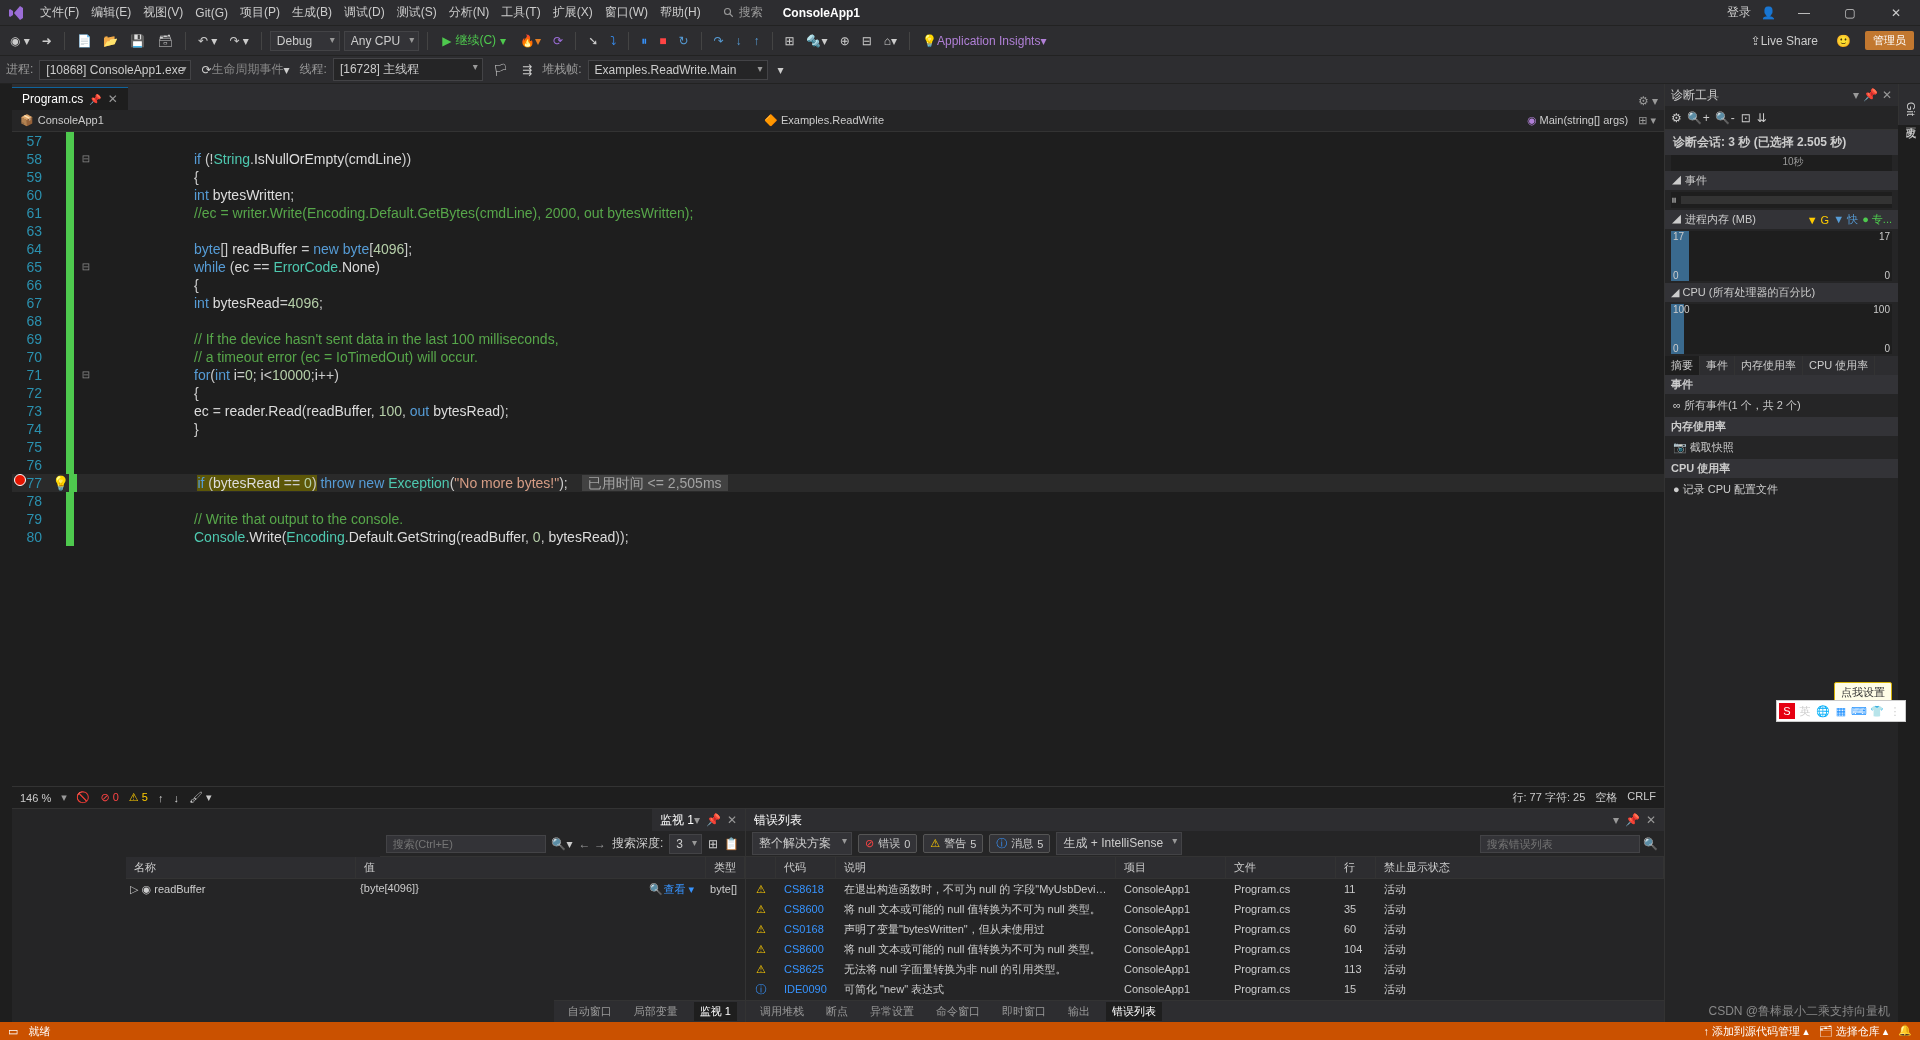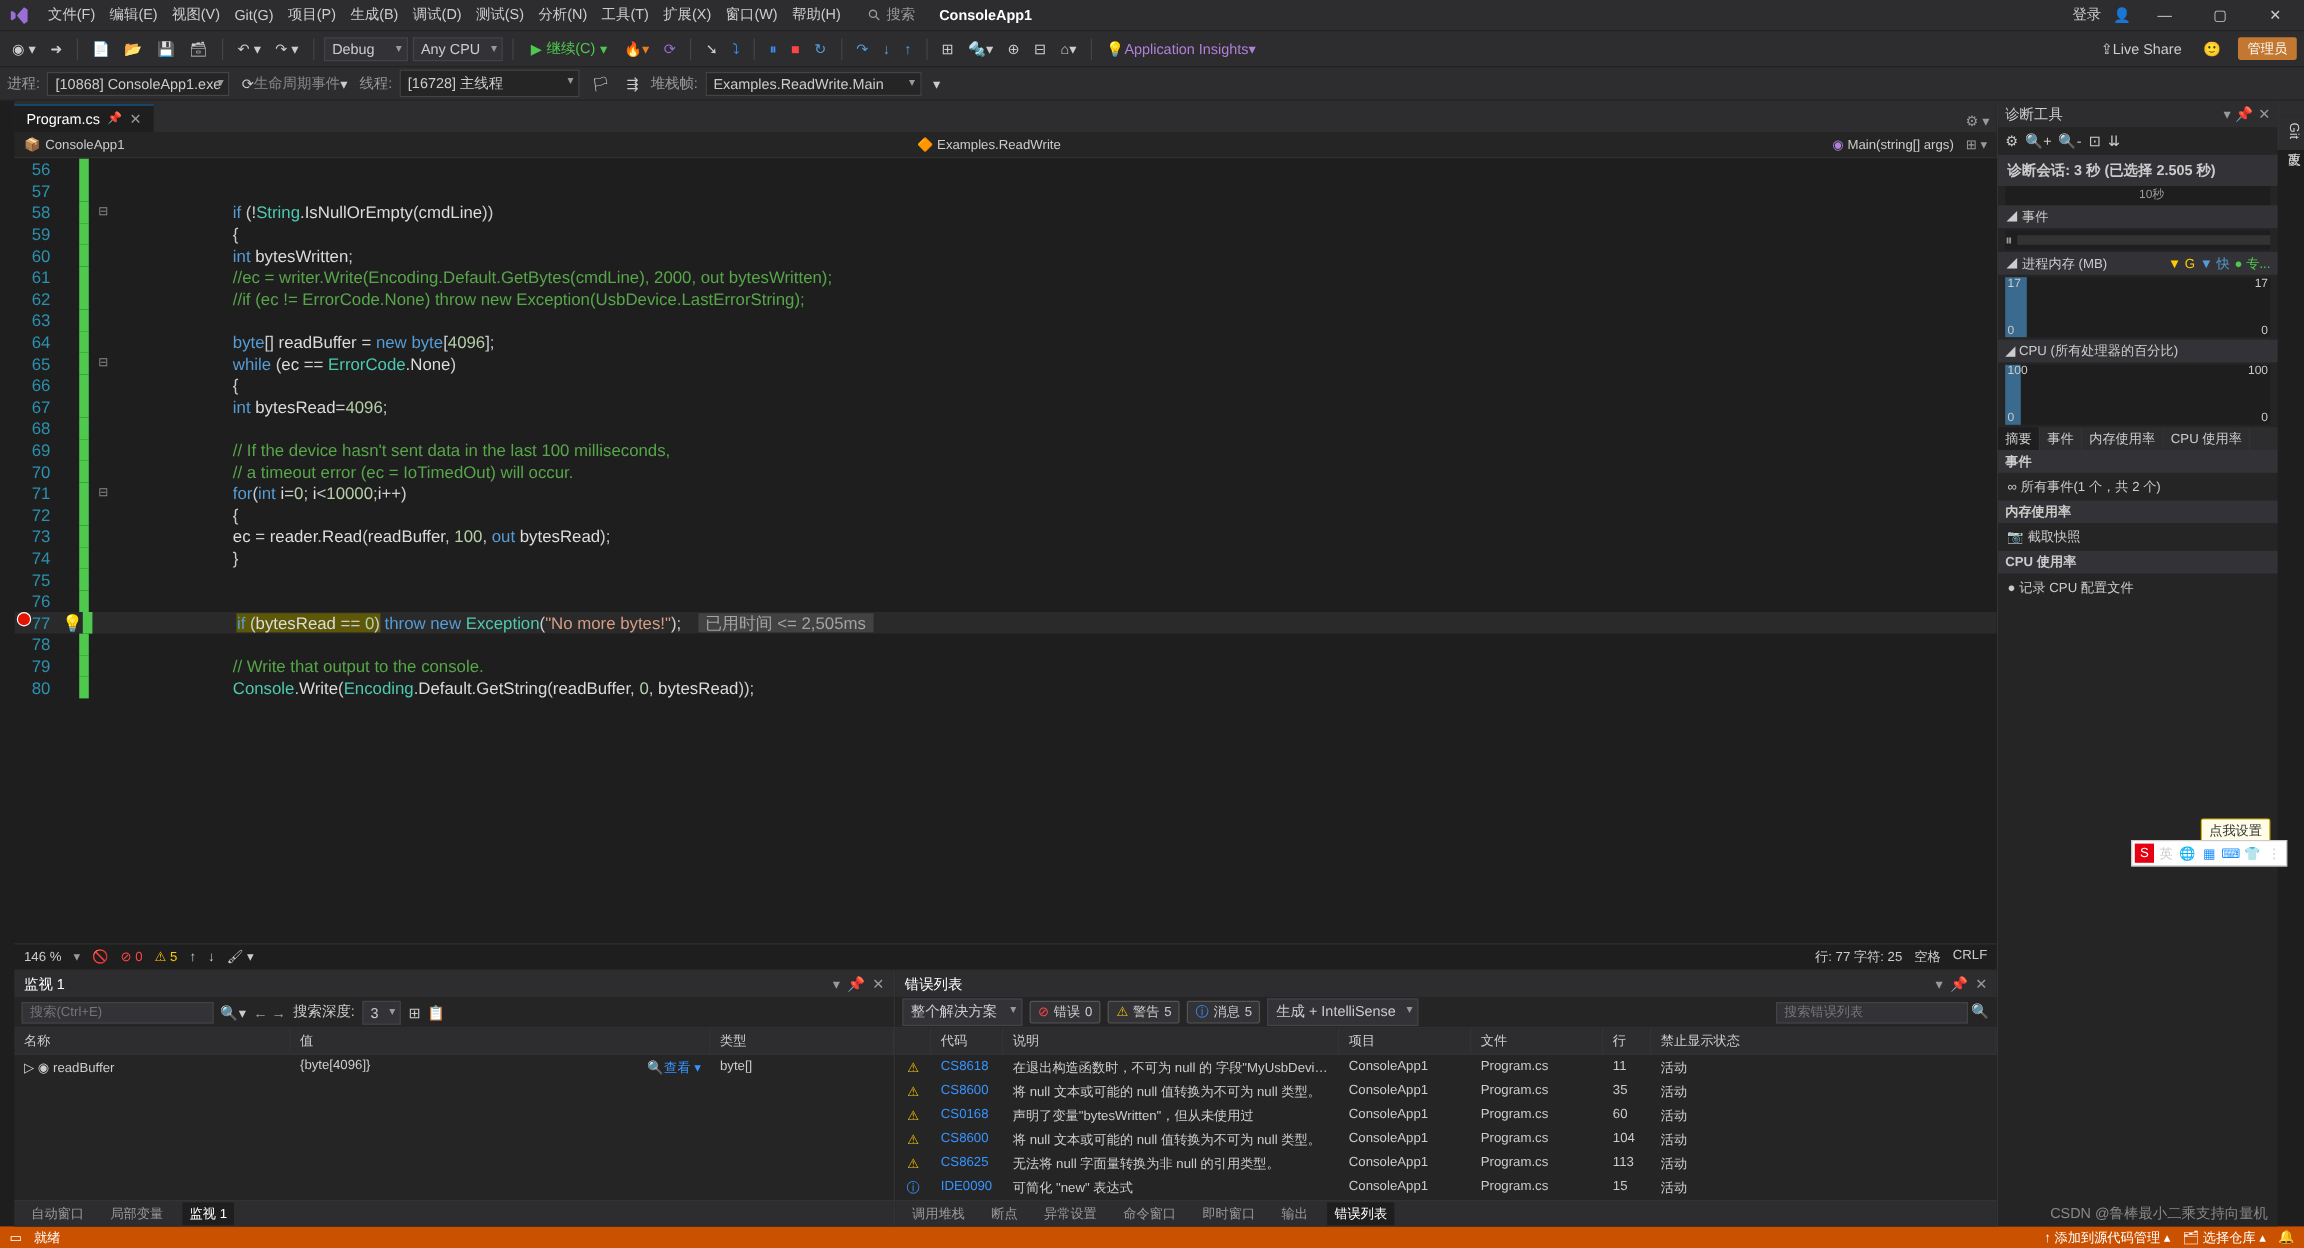--- a/index.html
+++ b/index.html
@@ -57,21 +57,21 @@
 .bp { position:absolute; left:2px; width:12px;height:12px; background:#e51400; border-radius:50%; border:1px solid #fff;}
 .bulb { color:#ffd700;}
 .hintbox { background:#424242; padding:0 6px; color:#a3a3a3; margin-left:14px;}
 .yellow-hl { background:#5d5708;}
 .code-status { height:22px; background:#1e1e1e; border-top:1px solid #333; display:flex; align-items:center; padding:0 8px; gap:10px; font-size:11px;}
 .code-status .right { margin-left:auto; display:flex; gap:10px;}
 .err-icon { color:#f44; } .warn-icon { color:#ffcc00;}
 
 .bottom-panels { height:214px; display:flex; border-top:1px solid #333;}
 .panel { background:#252526; display:flex; flex-direction:column;}
-.panel.watch { flex:0 0 734px; border-right:1px solid #333;}
+.panel.watch { flex:0 0 734px; border-right:1px solid #333;align-items:flex-end;}
 .panel.errlist { flex:1;}
 .phead { background:#2d2d30; height:22px; display:flex; align-items:center; padding:0 8px; color:#fff;}
 .phead .ptools { margin-left:auto; display:flex; gap:6px; color:#999;}
 .psearchrow { height:26px; display:flex; align-items:center; padding:0 6px; gap:6px; background:#252526; border-bottom:1px solid #333;}
 .psearch { background:#333337; border:1px solid #434346; color:#ccc; padding:2px 6px; flex:0 0 160px; font-size:11px;}
 .tblhead { display:flex; background:#2d2d30; height:22px; border-bottom:1px solid #333;}
 .tblhead .th { padding:3px 8px; border-right:1px solid #333; color:#ccc; font-size:11px;}
 .tblrow { display:flex; height:20px; align-items:center;}
 .tblrow .td { padding:2px 8px; font-size:11px; overflow:hidden; text-overflow:ellipsis; white-space:nowrap;}
 .italic { color:#888; font-style:italic;}
@@ -216,27 +216,20 @@
     </div>
     <div class="breadcrumb">
       <span class="bc"><span class="bc-icon">📦</span><span>ConsoleApp1</span></span>
       <span class="bc" style="text-align:center;"><span style="color:#e8ab3e;">🔶</span> <span>Examples.ReadWrite</span></span>
       <span class="bc" style="text-align:right;"><span style="color:#b180d7;">◉</span> <span>Main(string[] args)</span></span>
       <span style="color:#999;">⊞ ▾</span>
     </div>
     <div class="code-area">
       <div id="code-lines" style="flex:1;">
           <div class="lrow">
-            <span class="ln">56</span>
-            <span style="width:14px;display:inline-block;"></span>
-            <span class="mk"></span>
-            <span class="fold"></span>
-            <span class="txt"></span>
-          </div>
-          <div class="lrow">
             <span class="ln">57</span>
             <span style="width:14px;display:inline-block;"></span>
             <span class="mk"></span>
             <span class="fold"></span>
             <span class="txt"></span>
           </div>
           <div class="lrow">
             <span class="ln">58</span>
             <span style="width:14px;display:inline-block;"></span>
             <span class="mk"></span>
@@ -256,27 +249,20 @@
             <span class="mk"></span>
             <span class="fold"></span>
             <span class="txt">    <span class="kw">int</span> <span class="id">bytesWritten</span>;</span>
           </div>
           <div class="lrow">
             <span class="ln">61</span>
             <span style="width:14px;display:inline-block;"></span>
             <span class="mk"></span>
             <span class="fold"></span>
             <span class="txt">    <span class="cm">//ec = writer.Write(Encoding.Default.GetBytes(cmdLine), 2000, out bytesWritten);</span></span>
-          </div>
-          <div class="lrow">
-            <span class="ln">62</span>
-            <span style="width:14px;display:inline-block;"></span>
-            <span class="mk"></span>
-            <span class="fold"></span>
-            <span class="txt">    <span class="cm">//if (ec != ErrorCode.None) throw new Exception(UsbDevice.LastErrorString);</span></span>
           </div>
           <div class="lrow">
             <span class="ln">63</span>
             <span style="width:14px;display:inline-block;"></span>
             <span class="mk"></span>
             <span class="fold"></span>
             <span class="txt"></span>
           </div>
           <div class="lrow">
             <span class="ln">64</span>

